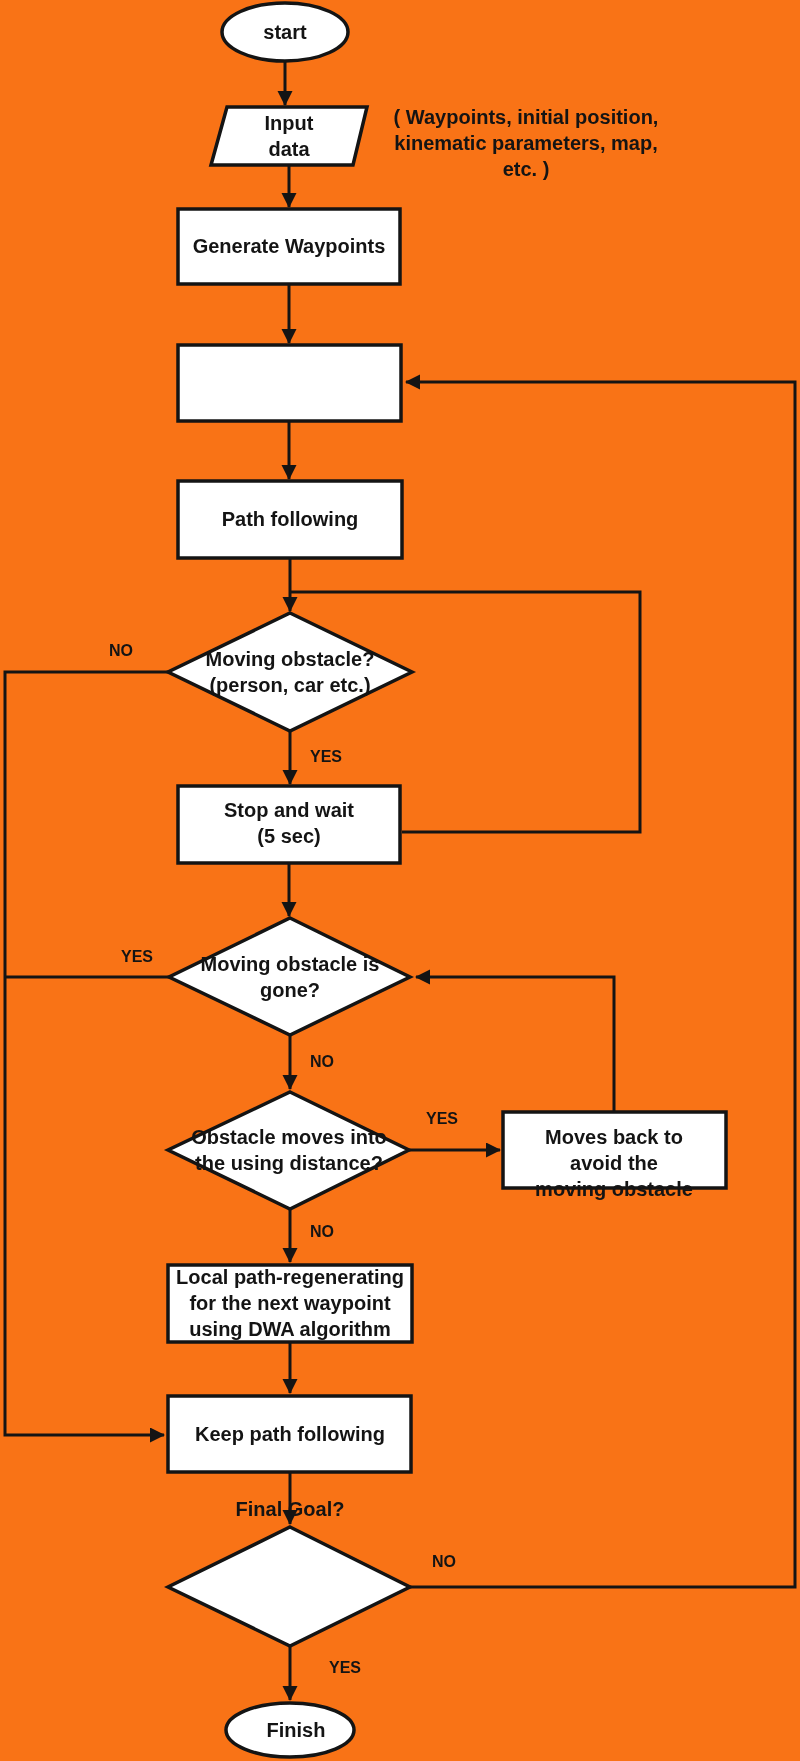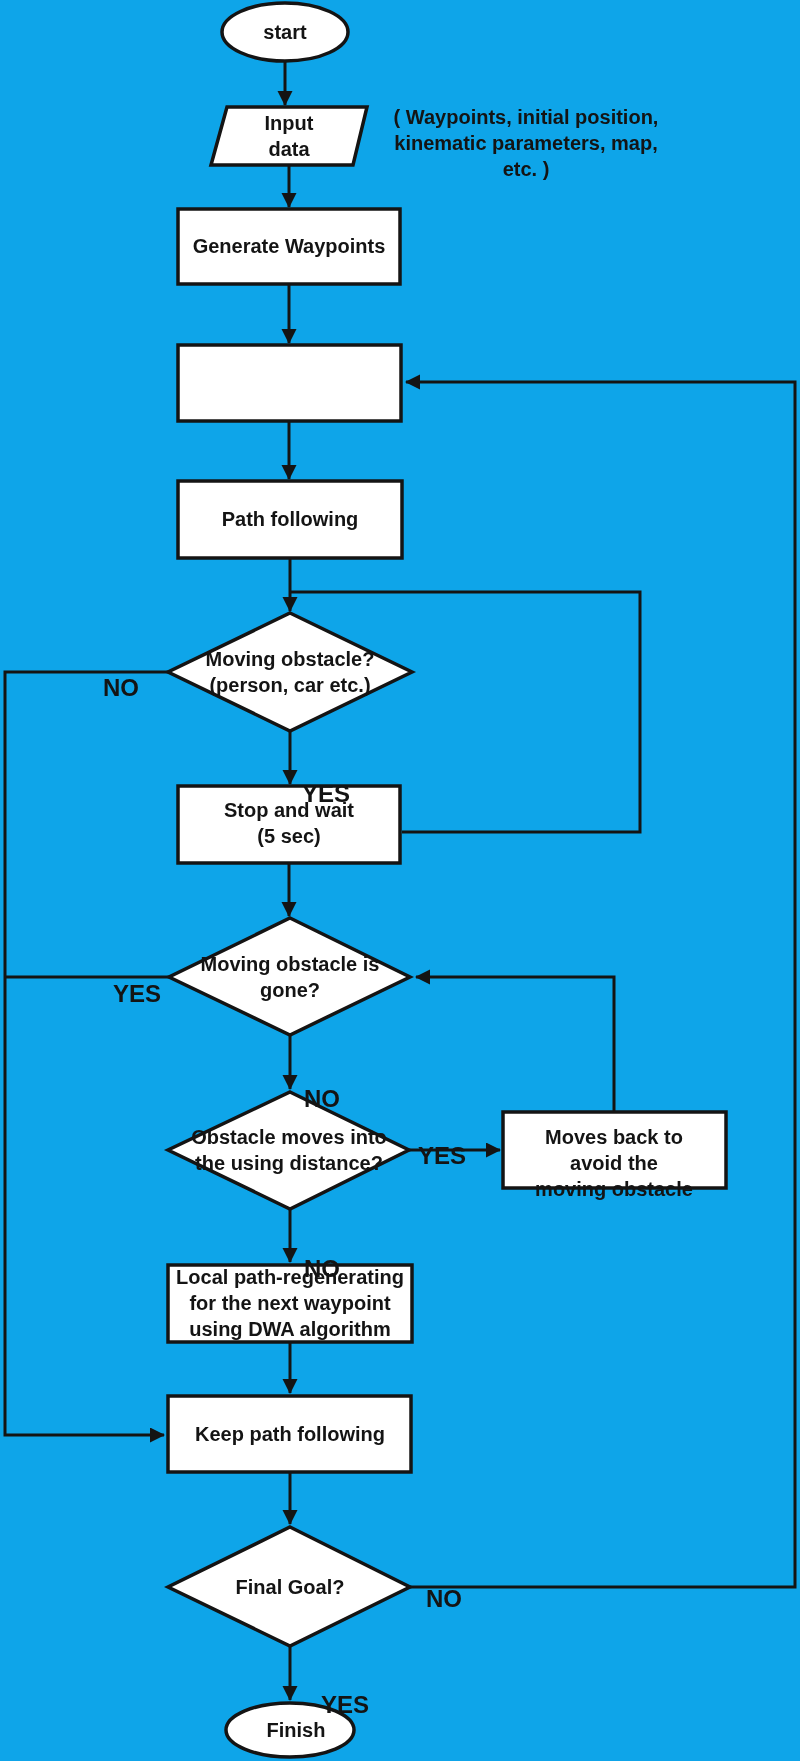--- a/index.html
+++ b/index.html
@@ -1,26 +1,26 @@
 <!DOCTYPE html>
 <html><head>
 <meta charset="utf-8">
 <style>
   html,body{margin:0;padding:0;background:#fff;}
   .stage{
-    position:relative;width:800px;height:1761px;background:#0ea5e9;
+    position:relative;width:800px;height:1761px;background:#f97316;
     font-family:"Liberation Sans","DejaVu Sans",sans-serif;overflow:hidden;
   }
   .stage svg{position:absolute;left:0;top:0;}
   .lbl{
     position:absolute;transform:translateX(-50%);
     font-weight:bold;font-size:20px;line-height:26px;color:#141414;
     text-align:center;white-space:pre-line;pointer-events:none;
   }
-  .edge-lbl{font-size:24px;margin-top:37px;}
+  .edge-lbl{font-size:16px;}
 </style>
 </head>
 <body>
 
 <div class="stage">
 
   <svg width="800" height="1761" viewBox="0 0 800 1761">
     <defs>
       <marker id="arrow" markerUnits="userSpaceOnUse" markerWidth="18" markerHeight="18" refX="14" refY="7.5" orient="auto">
         <polygon points="0 0, 15 7.5, 0 15" fill="#141414"></polygon>
@@ -81,21 +81,21 @@
   <div class="lbl" style="left:290px;top:951px;">Moving obstacle is
 gone?</div>
   <div class="lbl" style="left:289px;top:1124px;">Obstacle moves into
 the using distance?</div>
   <div class="lbl" style="left:614px;top:1124px;">Moves back to avoid the
 moving obstacle</div>
   <div class="lbl" style="left:290px;top:1264px;text-align:center;">Local path-regenerating
 for the next waypoint
 using DWA algorithm</div>
   <div class="lbl" style="left:290px;top:1421px;">Keep path following</div>
-  <div class="lbl" style="left:290px;top:1574px;">Final Goal?</div>
+  <div class="lbl" style="left:290px;top:1496px;">Final Goal?</div>
   <div class="lbl" style="left:290px;top:1717px;padding-left:12px;">Finish</div>
 
   <div class="lbl edge-lbl" style="left:121px;top:638px;">NO</div>
   <div class="lbl edge-lbl" style="left:326px;top:744px;">YES</div>
   <div class="lbl edge-lbl" style="left:137px;top:944px;">YES</div>
   <div class="lbl edge-lbl" style="left:322px;top:1049px;">NO</div>
   <div class="lbl edge-lbl" style="left:442px;top:1106px;">YES</div>
   <div class="lbl edge-lbl" style="left:322px;top:1219px;">NO</div>
   <div class="lbl edge-lbl" style="left:444px;top:1549px;">NO</div>
   <div class="lbl edge-lbl" style="left:345px;top:1655px;">YES</div>

